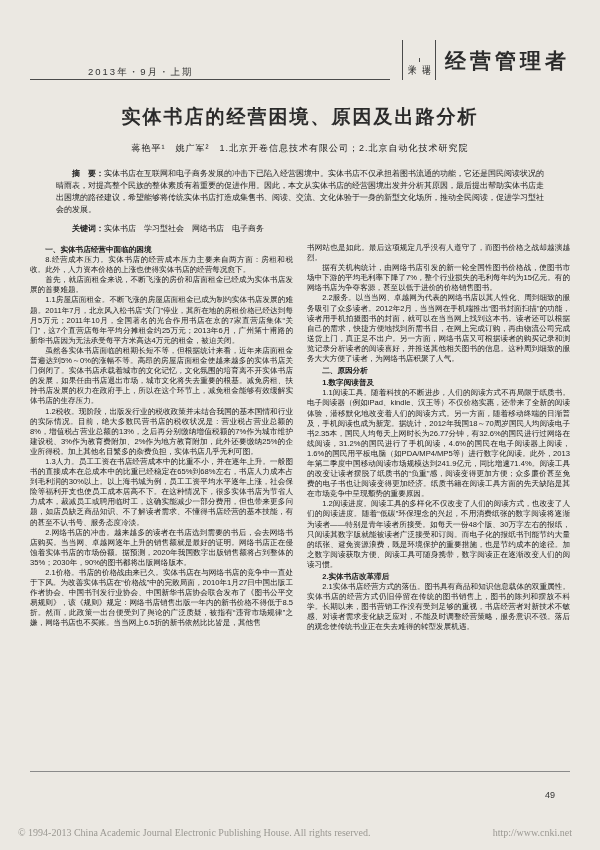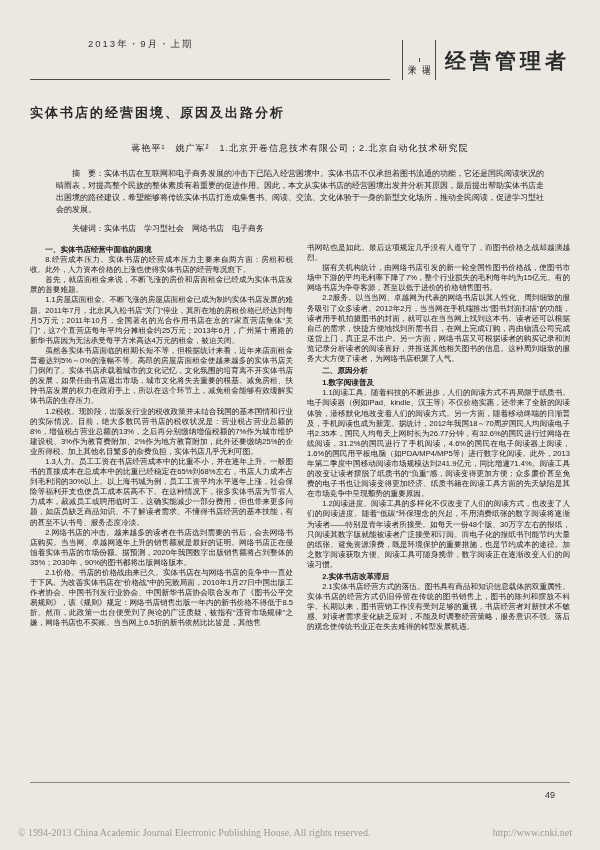--- a/index.html
+++ b/index.html
@@ -6,46 +6,46 @@
   body{
     width:600px;height:850px;position:relative;
     background:#ebe8e2;
     font-family:"Liberation Sans","DejaVu Sans",sans-serif;
     color:#2b2b2b;overflow:hidden;
   }
   .page{position:absolute;inset:0;padding:38px 30px 0 30px;box-sizing:border-box;}
 
   
   .header{display:flex;align-items:stretch;height:42px;}
-  .issue-wrap{flex:1;display:flex;border-bottom:1px solid #4a4a4a;padding-bottom:0;}
+  .issue-wrap{flex:1;display:flex;align-items:flex-end;border-bottom:1px solid #4a4a4a;padding-bottom:0;}
   .issue{padding-left:58px;font-size:9.5px;letter-spacing:2px;color:#333;}
   .vlabel{display:flex;align-items:center;border-left:1px solid #4a4a4a;border-right:1px solid #4a4a4a;margin:2px 9px 0 12px;padding:2px 2px;}
   .vcol{writing-mode:vertical-rl;font-size:8.5px;line-height:1.1;letter-spacing:2px;padding:0 2px;color:#333;}
   .vcol+.vcol{border-left:1px solid #4a4a4a;}
   .journal{font-size:21px;font-weight:bold;letter-spacing:4px;align-self:center;margin-top:4px;font-family:"Liberation Serif","DejaVu Serif",serif;}
 
   
-  h1.title{text-align:left;font-size:13px;letter-spacing:2px;margin:24px 0 20px 0;font-weight:bold;}
+  h1.title{text-align:center;font-size:19px;letter-spacing:2px;margin:24px 0 12px 0;font-weight:bold;}
   .authors{text-align:center;font-size:9px;letter-spacing:1px;margin-bottom:13px;color:#222;}
 
   
   .abstract{font-size:8px;line-height:1.5;text-align:justify;padding:0 26px;text-indent:2em;color:#222;}
-  .abstract .lab,.keywords .lab{font-weight:normal;}
+  .abstract .lab,.keywords .lab{font-weight:bold;}
   .keywords{font-size:8px;padding:0 26px;text-indent:2em;margin:7px 0 9px 0;color:#222;}
 
   
   .columns{display:flex;gap:14px;margin-top:6px;height:520px;overflow:hidden;}
   .col{flex:1;font-size:7.6px;line-height:1.33;text-align:justify;color:#222;}
   .col p{margin:0;text-indent:2em;}
   .col p.heading{font-weight:bold;margin-top:2px;}
   .col p.cont{text-indent:0;}
 
   
   .page-footer{position:absolute;left:30px;right:30px;bottom:50px;
-    border-top:1px solid #8a8a8a;padding-top:7px;
+    border-top:1px solid #8a8a8a;padding-top:18px;
     display:flex;align-items:baseline;font-size:9px;color:#333;}
   .pf-side{flex:1;}
   .pf-num{width:40px;text-align:center;}
   .pf-right{flex:1;text-align:right;letter-spacing:1px;}
   .pf-right .en{font-family:"Liberation Serif","DejaVu Serif",serif;font-size:8.5px;color:#444;margin-left:8px;}
 
   
   .cnki{position:absolute;left:18px;right:28px;bottom:12px;
     display:flex;justify-content:space-between;align-items:baseline;
     font-size:10px;color:#9a9892;font-family:"Liberation Serif","DejaVu Serif",serif;}

